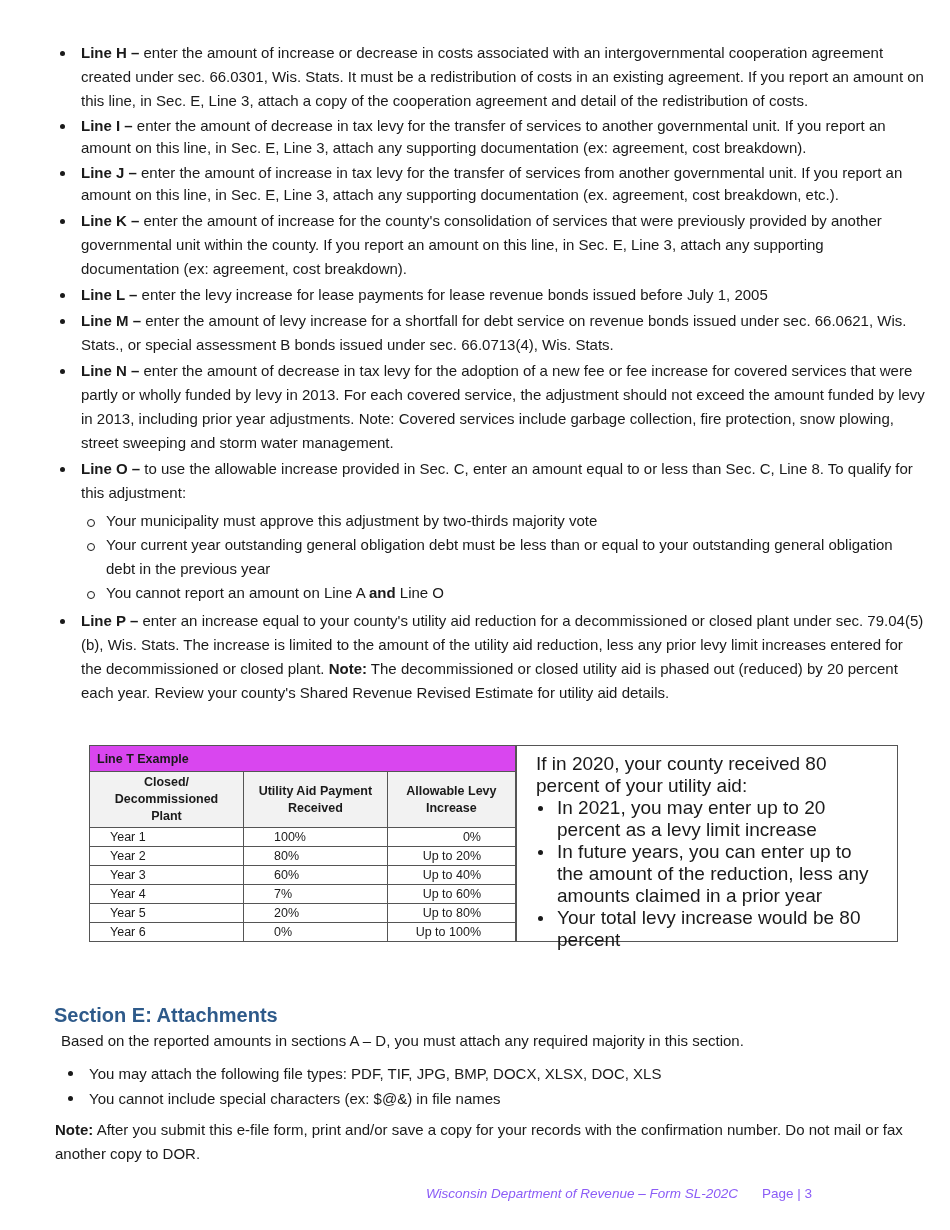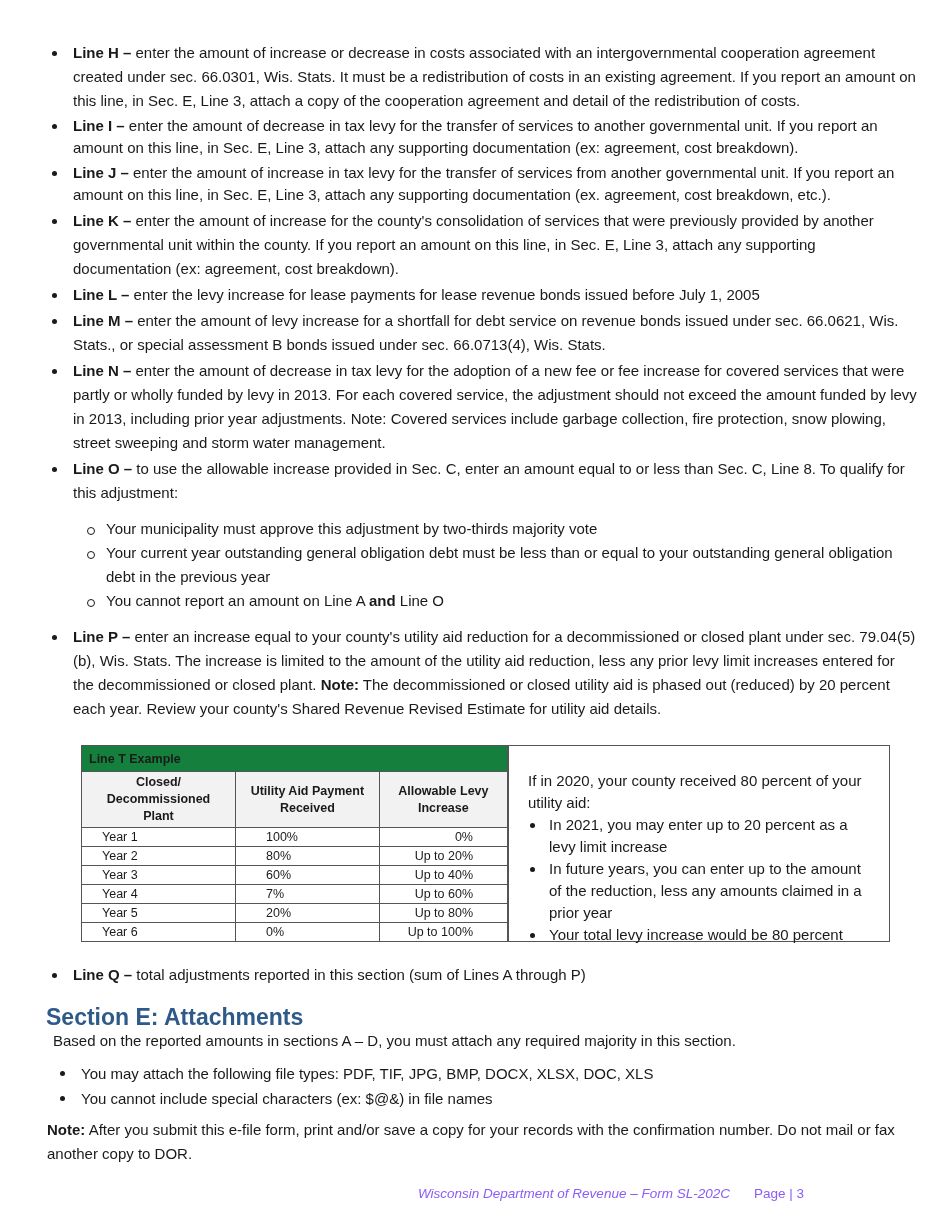--- a/index.html
+++ b/index.html
@@ -1,59 +1,59 @@
 <!DOCTYPE html>
 <html><head>
 <meta charset="utf-8">
 <style>
   html, body { margin: 0; padding: 0; background: #ffffff; }
   body {
     width: 950px; height: 1230px; position: relative; overflow: hidden;
     font-family: "Liberation Sans", "DejaVu Sans", sans-serif;
     color: #1a1a1a; font-size: 15px;
   }
-  .page { position: absolute; left: 4px; top: 0; width: 828px; height: 1230px; }
+  .page { position: absolute; left: 12px; top: 0; width: 828px; height: 1230px; }
   ul.main { list-style: none; margin: 0; padding: 0; position: absolute; left: 44px; top: 41px; width: 870px; }
   ul.main > li { position: relative; padding-left: 25px; line-height: 24px; margin-bottom: 2px; }
   ul.main > li::before {
     content: ""; position: absolute; left: 4px; top: 10px; width: 5px; height: 5px;
     background: #1a1a1a; border-radius: 50%;
   }
   ul.main > li.tight { line-height: 22px; margin-bottom: 3px; }
   ul.main > li.tight::before { top: 9px; }
   b { font-weight: bold; }
-  ul.sub { list-style: none; margin: 12px; padding: 0; }
+  ul.sub { list-style: none; margin: 4px; padding: 0; }
   ul.sub > li { position: relative; padding-left: 21px; line-height: 24px; }
   ul.sub > li::before {
     content: ""; position: absolute; left: 2px; top: 10px; width: 6px; height: 6px;
     border: 1px solid #1a1a1a; border-radius: 50%;
   }
   .example-wrap { position: absolute; left: 77px; top: 745px; width: 810px; height: 199px; }
   table.ex { position: absolute; left: 0; top: 0; border-collapse: collapse; width: 427px; font-size: 12.5px; }
   table.ex td, table.ex th { border: 1px solid #555; padding: 0 8px; }
-  table.ex .title-row td { background: #15803d; font-weight: bold; height: 25px; text-align: left; padding-left: 7px; }
+  table.ex .title-row td { background: #d946ef; font-weight: bold; height: 25px; text-align: left; padding-left: 7px; }
   table.ex th { background: #f2f2f2; font-weight: bold; height: 55px; text-align: center; line-height: 17px; }
   table.ex td.data { height: 18px; line-height: 18px; }
   table.ex td.c1 { width: 125px; padding-left: 20px; }
   table.ex td.c2 { text-align: left; padding-left: 30px; }
   table.ex td.c3 { text-align: right; padding-right: 34px; }
   .note-box {
     position: absolute; left: 427px; top: 0; width: 382px; height: 197px;
-    border: 1px solid #555; box-sizing: border-box; padding: 24px 18px 0 19px;
-    font-size: 15px; line-height: 22px;
+    border: 1px solid #555; box-sizing: border-box; padding: 7px 18px 0 19px;
+    font-size: 19px; line-height: 22px;
   }
   .note-box ul { list-style: none; margin: 0; padding: 0; }
   .note-box li { position: relative; padding-left: 21px; }
   .note-box li::before {
     content: ""; position: absolute; left: 2px; top: 9px; width: 5px; height: 5px; background: #1a1a1a; border-radius: 50%;
   }
   .lineq { position: absolute; left: 44px; top: 963px; }
   .lineq li { list-style: none; position: relative; padding-left: 25px; line-height: 24px; }
   .lineq li::before { content: ""; position: absolute; left: 4px; top: 10px; width: 5px; height: 5px; background: #1a1a1a; border-radius: 50%; }
-  .sec-title { position: absolute; left: 42px; top: 1004px; font-size: 23px; font-weight: bold; color: #2e5a8a; }
+  .sec-title { position: absolute; left: 42px; top: 1004px; font-size: 20px; font-weight: bold; color: #2e5a8a; }
   .sec-intro { position: absolute; left: 49px; top: 1029px; line-height: 24px; }
   ul.sec-list { position: absolute; left: 44px; top: 1053px; list-style: none; margin: 8px; padding: 0; }
   ul.sec-list li { position: relative; padding-left: 25px; line-height: 25px; }
   ul.sec-list li::before { content: ""; position: absolute; left: 4px; top: 10px; width: 5px; height: 5px; background: #1a1a1a; border-radius: 50%; }
   .note-para { position: absolute; left: 43px; top: 1118px; width: 880px; line-height: 24px; }
   .footer { position: absolute; right: 28px; top: 1186px; font-size: 13.5px; color: #8b5cf6; }
   .footer .org { font-style: italic; margin-right: 24px; }
 </style>
 </head>
 <body>
@@ -124,23 +124,20 @@
     <div class="note-box">
       <div>If in 2020, your county received 80 percent of your utility aid:</div>
       <ul>
         <li>In 2021, you may enter up to 20 percent as a levy limit increase</li>
         <li>In future years, you can enter up to the amount of the reduction, less any amounts claimed in a prior year</li>
         <li>Your total levy increase would be 80 percent</li>
       </ul>
     </div>
   </div>
 
-  <ul class="lineq" style="margin:0;padding:0;">
-    <li><b>Line Q –</b><span> total adjustments reported in this section (sum of Lines A through P)</span></li>
-  </ul>
 
   <div class="sec-title">Section E: Attachments</div>
   <div class="sec-intro">Based on the reported amounts in sections A – D, you must attach any required majority in this section.</div>
   <ul class="sec-list">
     <li>You may attach the following file types: PDF, TIF, JPG, BMP, DOCX, XLSX, DOC, XLS</li>
     <li>You cannot include special characters (ex: $@&amp;) in file names</li>
   </ul>
 
   <div class="note-para"><b>Note:</b><span> After you submit this e-file form, print and/or save a copy for your records with the confirmation number. Do not mail or fax another copy to DOR.</span></div>
 

